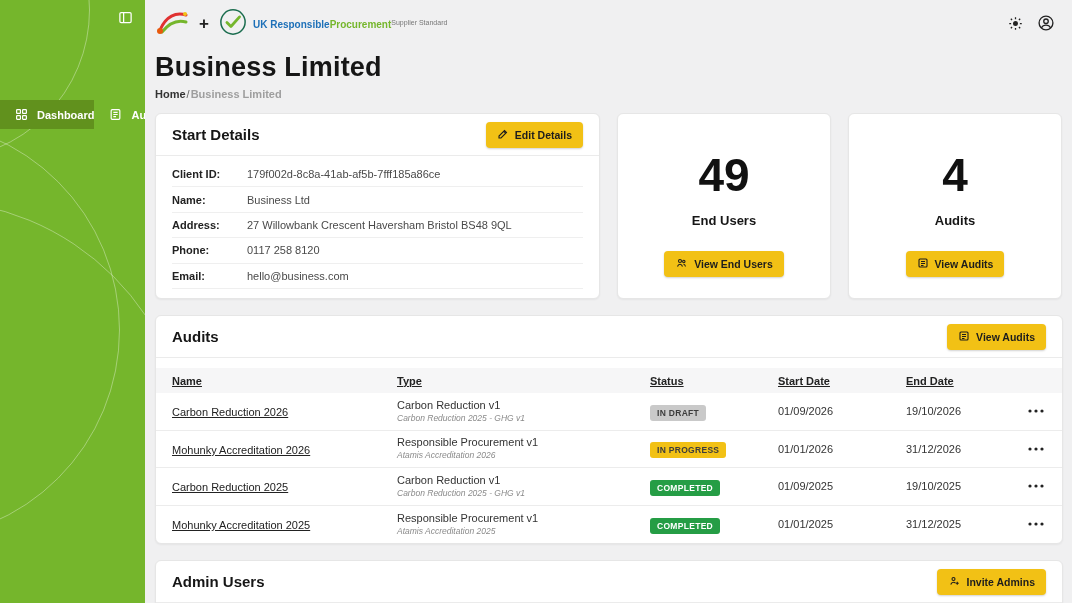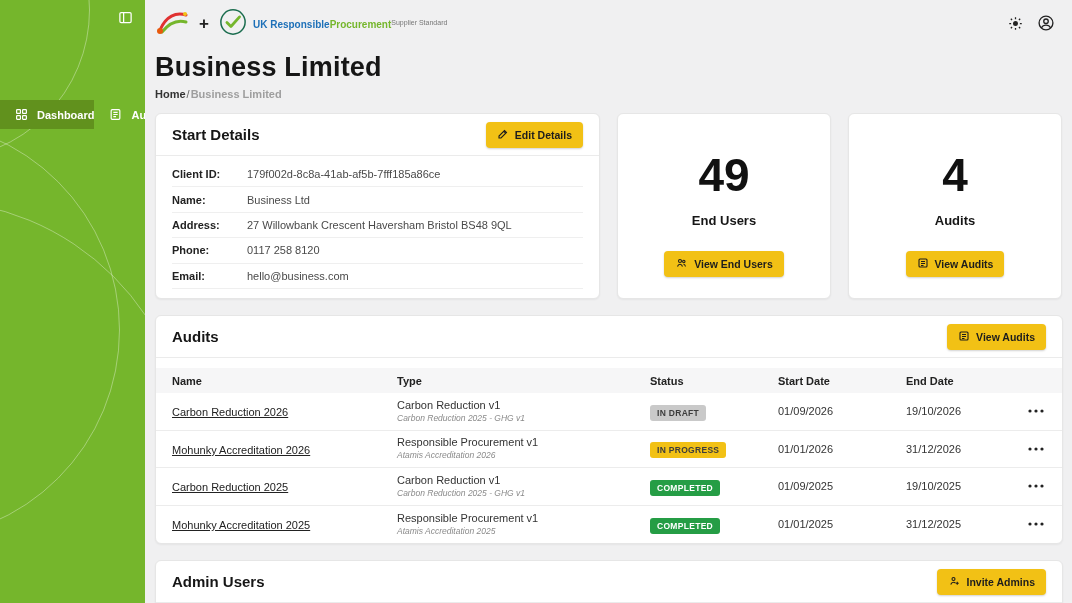--- a/index.html
+++ b/index.html
@@ -72,21 +72,21 @@
   .stat-value { font-size:46px; font-weight:700; color:#111; line-height:1;
     margin-top:38px; }
   .stat-label { font-size:13px; font-weight:700; color:#161616; margin-top:15px; }
   .stat-card .btn-yellow { margin-top:23px; }
 
   
   .audits-card { margin-top:16px; width:908px; }
   .tgrid { display:grid; grid-template-columns:225px 253px 128px 128px 106px 36px;
     align-items:center; padding:0 16px; }
   .thead { background:#f6f6f7; height:25px; margin-top:10px; font-size:11px;
-    font-weight:700; color:#222; }
+    font-weight:700; color:#222;text-decoration:underline; }
   .trow { height:37.5px; border-bottom:1px solid #ececec; }
   .trow:last-child { border-bottom:none; }
   .cell-name a { font-size:11px; color:#222; text-decoration:underline; cursor:pointer; }
   .cell-type-main { font-size:11px; color:#333; line-height:1.25; }
   .cell-type-sub { font-size:8.5px; font-style:italic; color:#8a8a8a; line-height:1.3; }
   .badge { display:inline-block; font-size:8.5px; font-weight:700; letter-spacing:.3px;
     padding:3px 7px; border-radius:3px; }
   .badge.draft { background:#c9c9c9; color:#3c3c3c; }
   .badge.progress { background:#f2c115; color:#3c3c3c; }
   .badge.completed { background:#259d45; color:#fff; }

